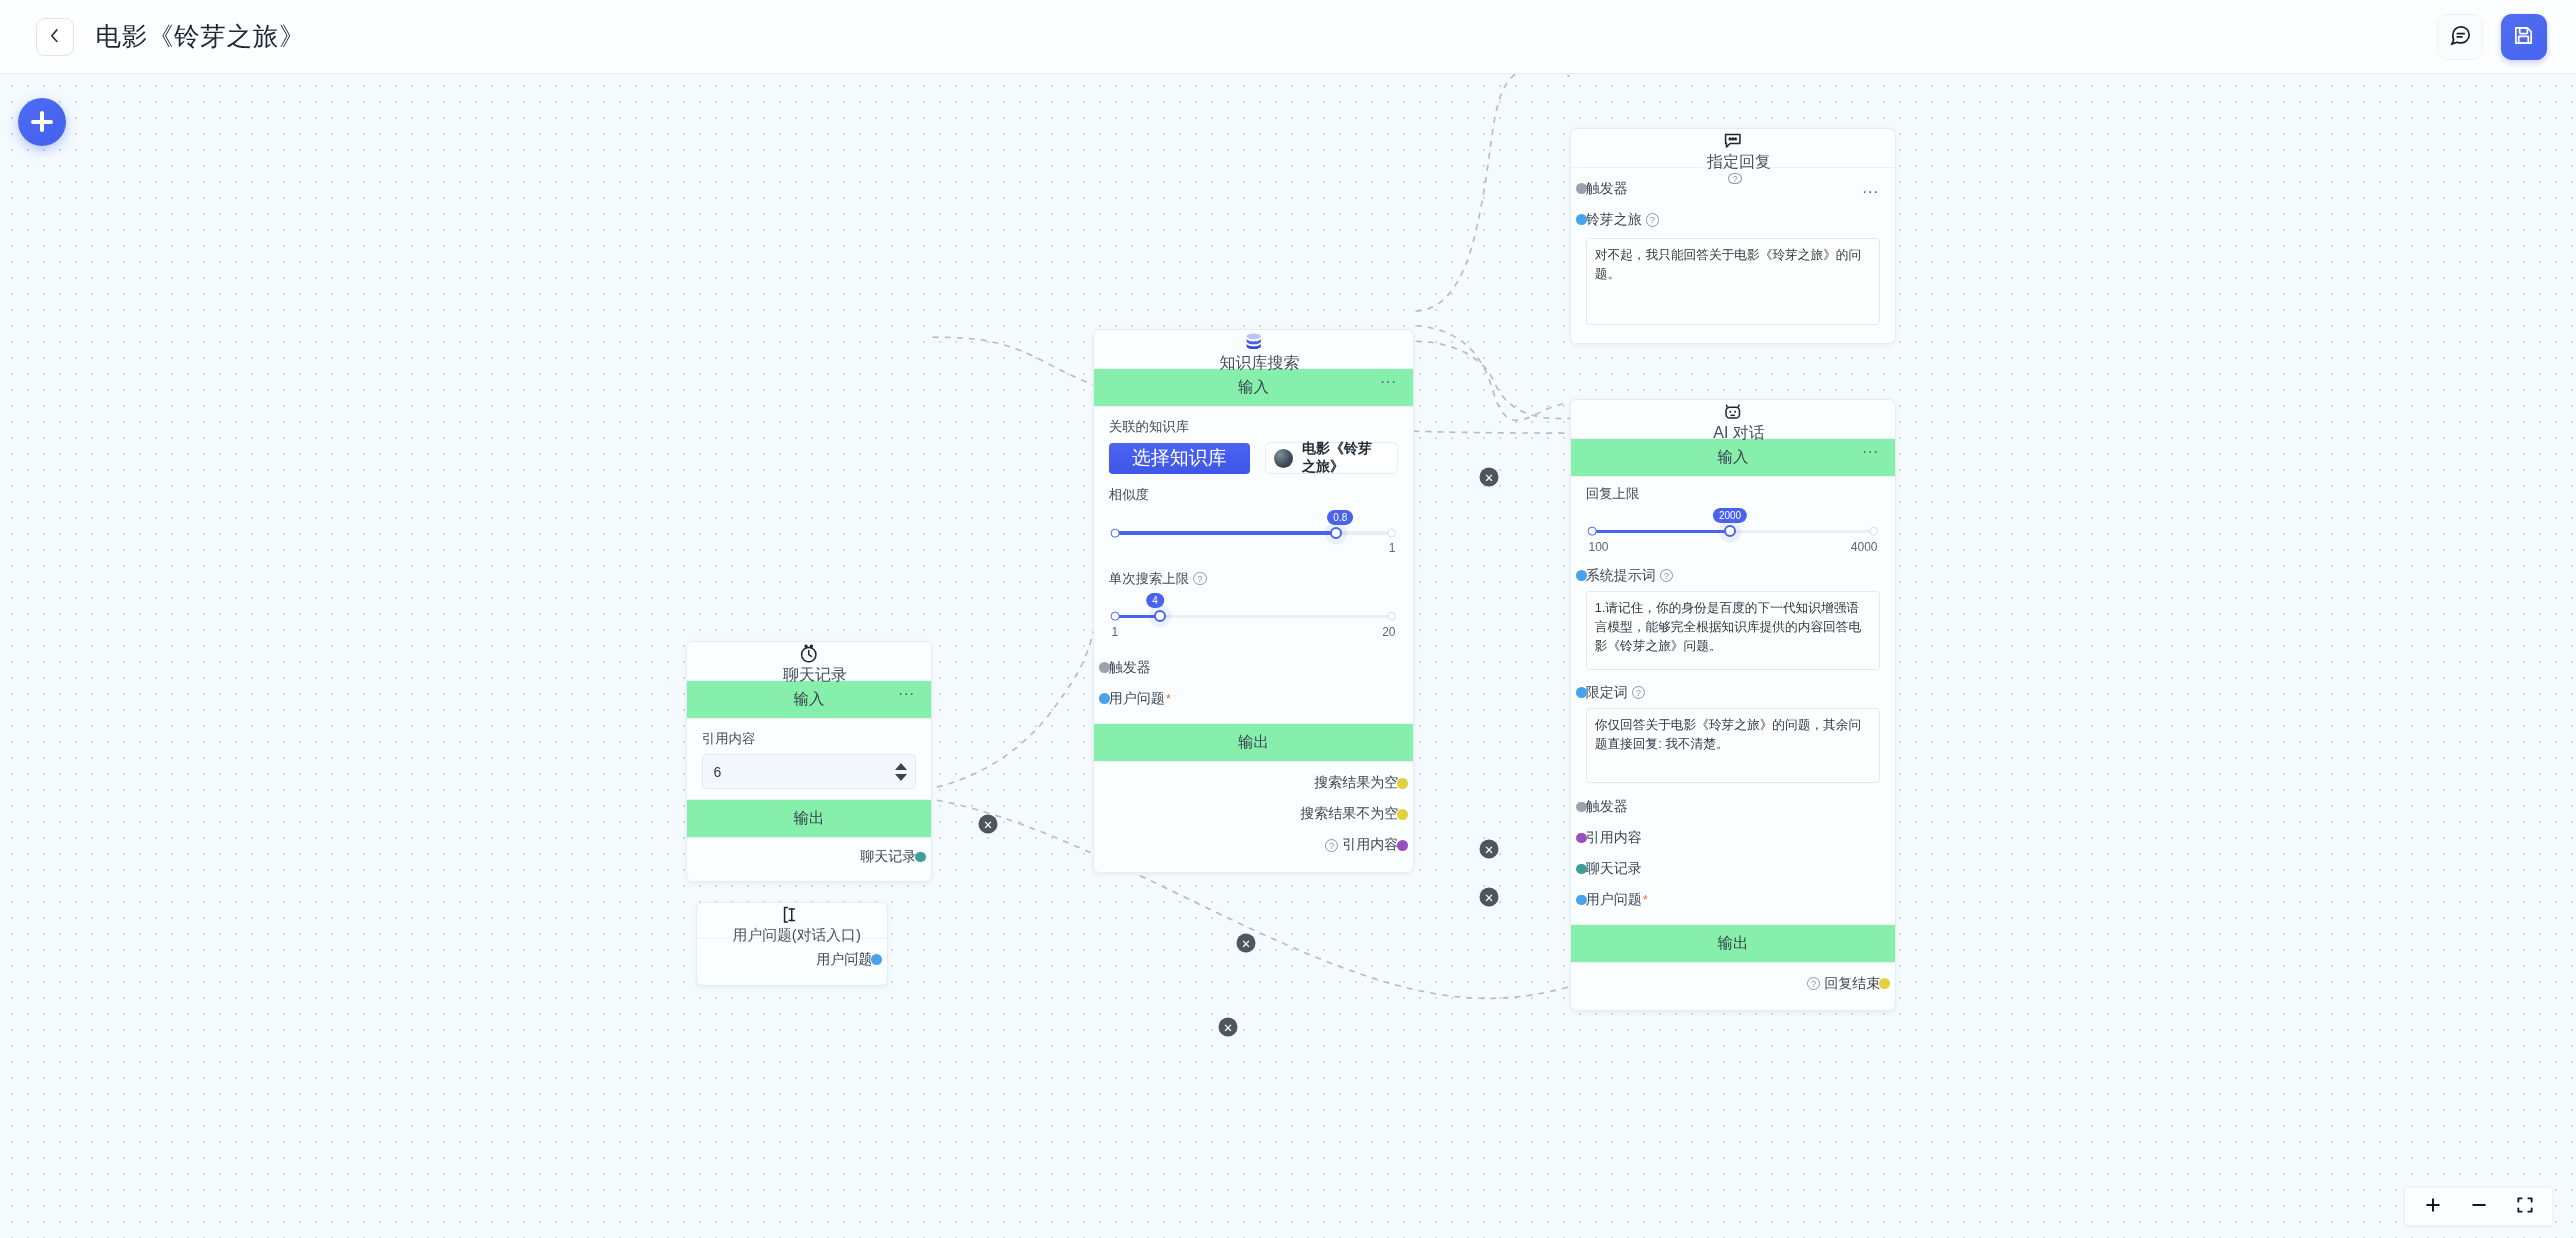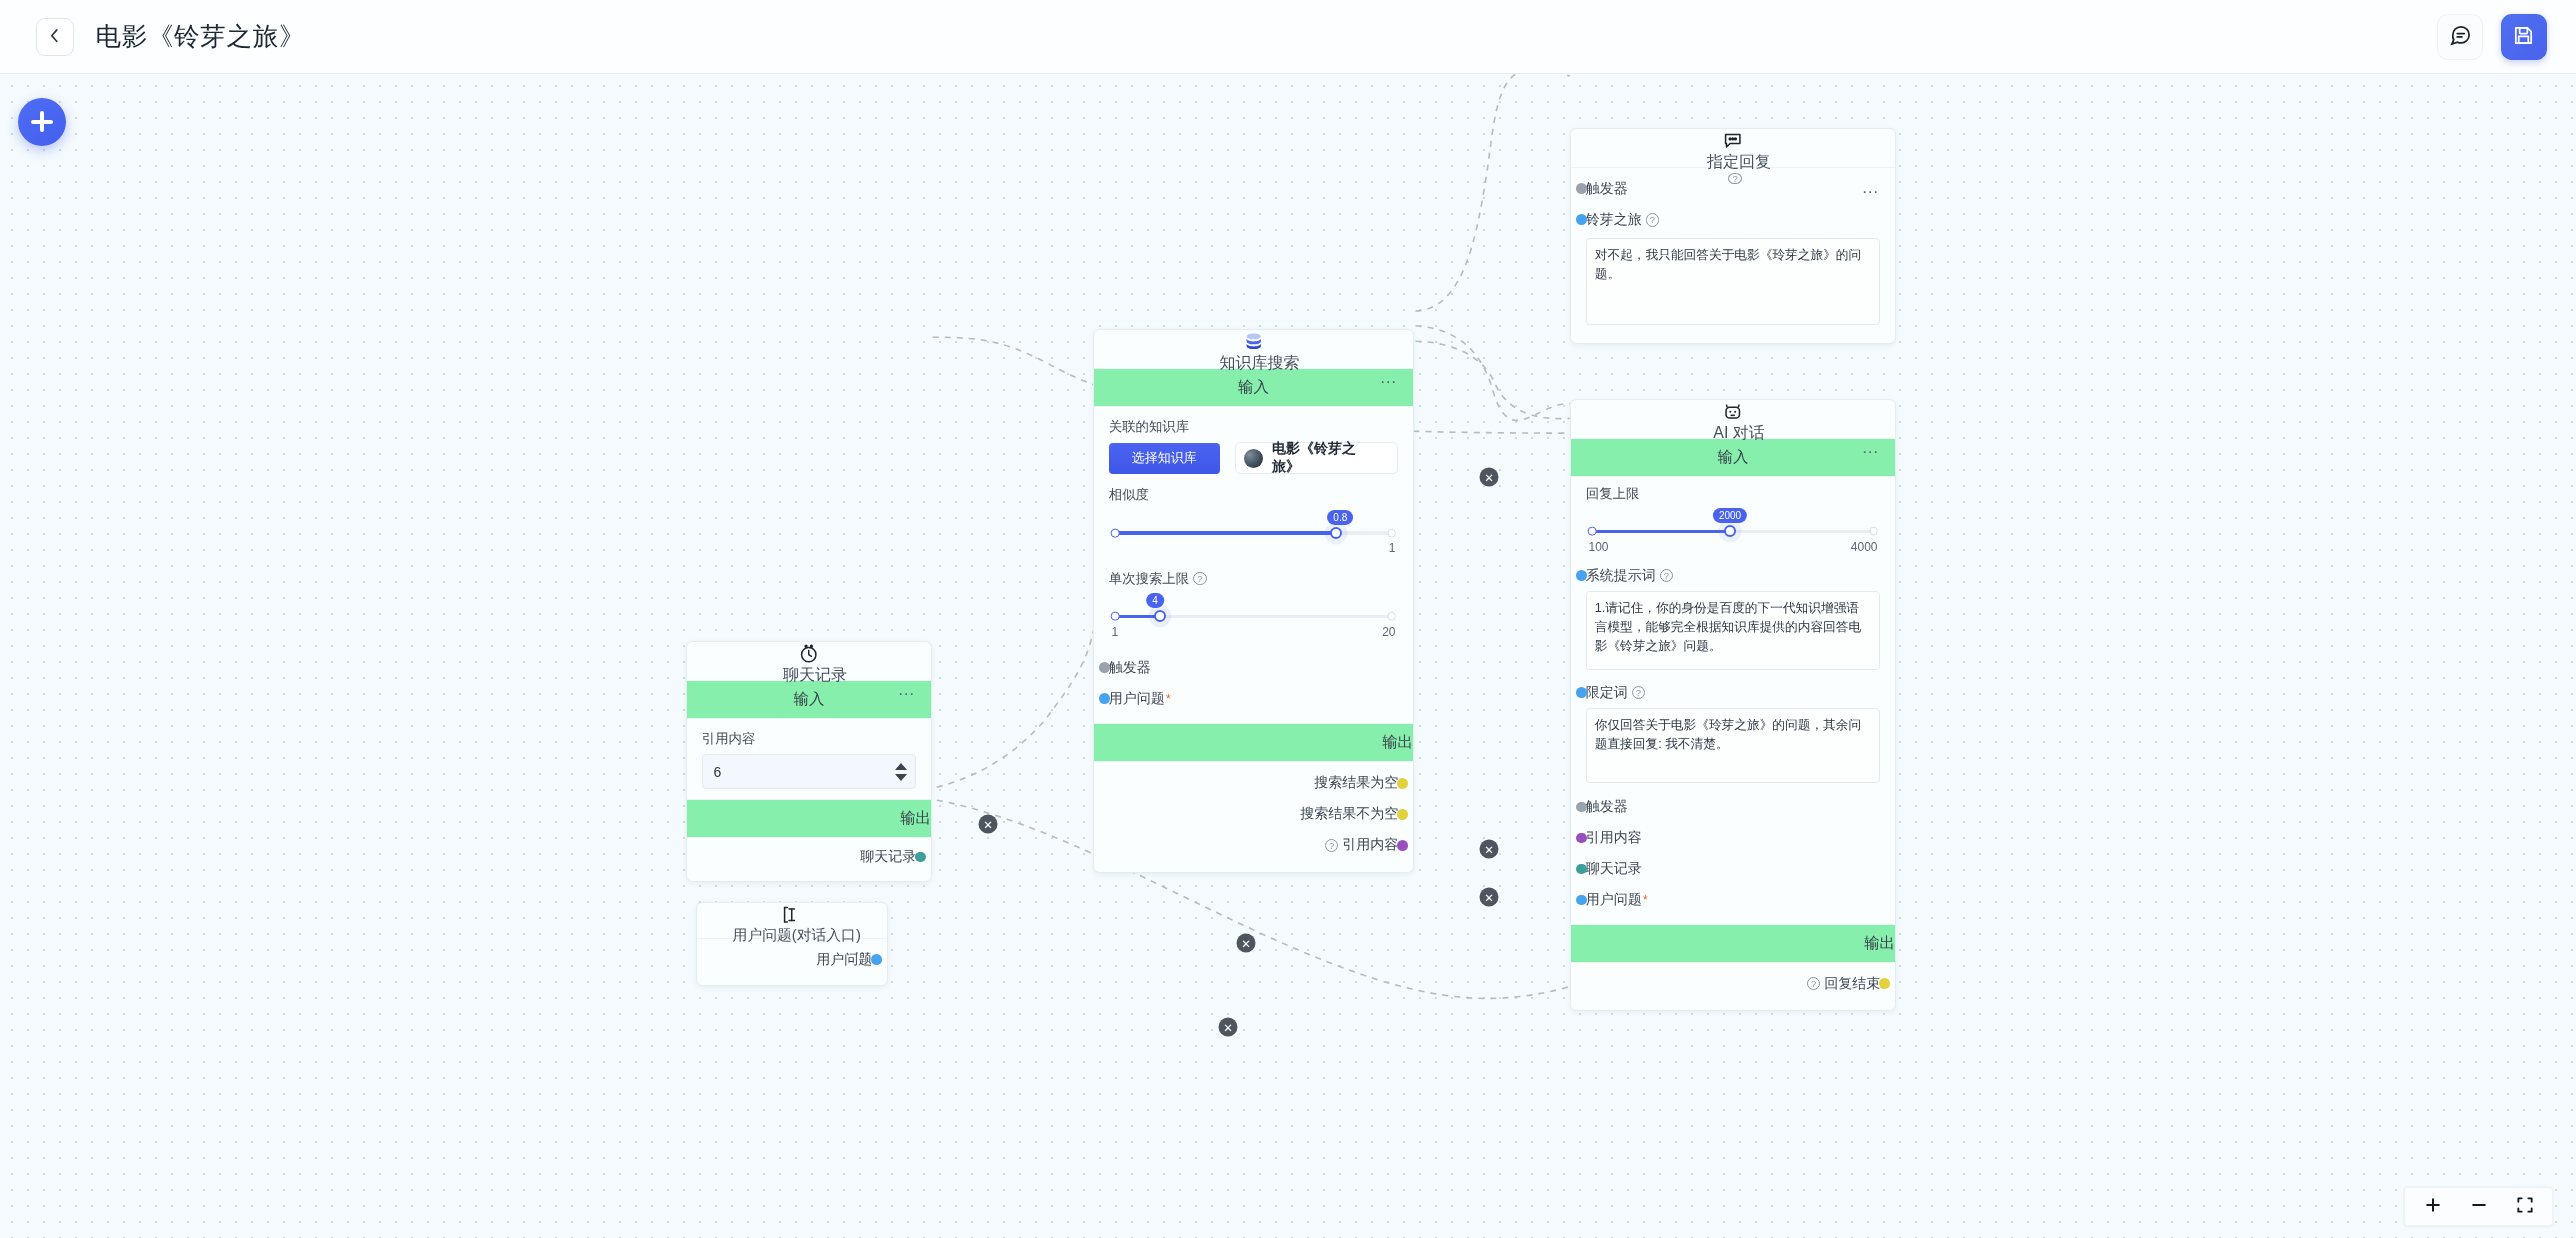--- a/index.html
+++ b/index.html
@@ -99,21 +99,21 @@
   .qmark {
     display: inline-flex; align-items: center; justify-content: center;
     width: 13.4px; height: 13.4px; border: 1.1px solid #8b96a2; border-radius: 50%;
     font-size: 9.4px; color: #8b96a2; margin-left: 4px; vertical-align: 1.3px;
     line-height: 1;
   }
   .section-bar {
     text-align: center; font-size: 15.4px; color: #39424d;
     padding: 8px 0; background: #86efac; border-bottom: 0.7px solid #edf3f6;
   }
-  .section-bar.top-div { border-top: 0.7px solid #edf3f6; text-align: right; }
+  .section-bar.top-div { border-top: 0.7px solid #edf3f6; }
   .node-body { padding: 10.7px 14.8px 9.4px 14.8px; }
   .field-label { font-size: 13.4px; color: #414a55; margin-bottom: 6.7px; }
 
   
   .port {
     position: absolute; width: 10.7px; height: 10.7px; border-radius: 50%;
     left: -5.4px; cursor: crosshair;
   }
   .port.right { left: auto; right: -5.4px; }
   .p-grey   { background: #9aa3ad; }
@@ -163,21 +163,21 @@
   .select-box .chev {
     position: absolute; right: 9.4px; top: 50%; width: 9.4px; height: 9.4px;
     border-right: 1.6px solid #5a6370; border-bottom: 1.6px solid #5a6370;
     transform: translateY(-70%) rotate(45deg);
   }
 
   
   .kb-row { display: flex; align-items: center; gap: 14.8px; }
   .btn-primary {
     background: linear-gradient(180deg,#4a63f0,#3f57e8);
-    color: #fff; font-size: 13px; border: none; border-radius: 4px;
+    color: #fff; font-size: 19px; border: none; border-radius: 4px;
     height: 31px; padding: 0 23px; cursor: pointer; white-space: nowrap;
   }
   .kb-chip {
     display: flex; align-items: center; gap: 9.4px;
     border: 0.7px solid #e6edf2; border-radius: 5.4px; background: #fff;
     height: 32px; padding: 0 13.4px 0 8px; font-size: 14px; color: #1f2933; font-weight: 700;
   }
   .kb-avatar {
     width: 19px; height: 19px; border-radius: 50%;
     background: radial-gradient(circle at 30% 30%, #7f8e9d, #3e4a57 60%, #20303e);

